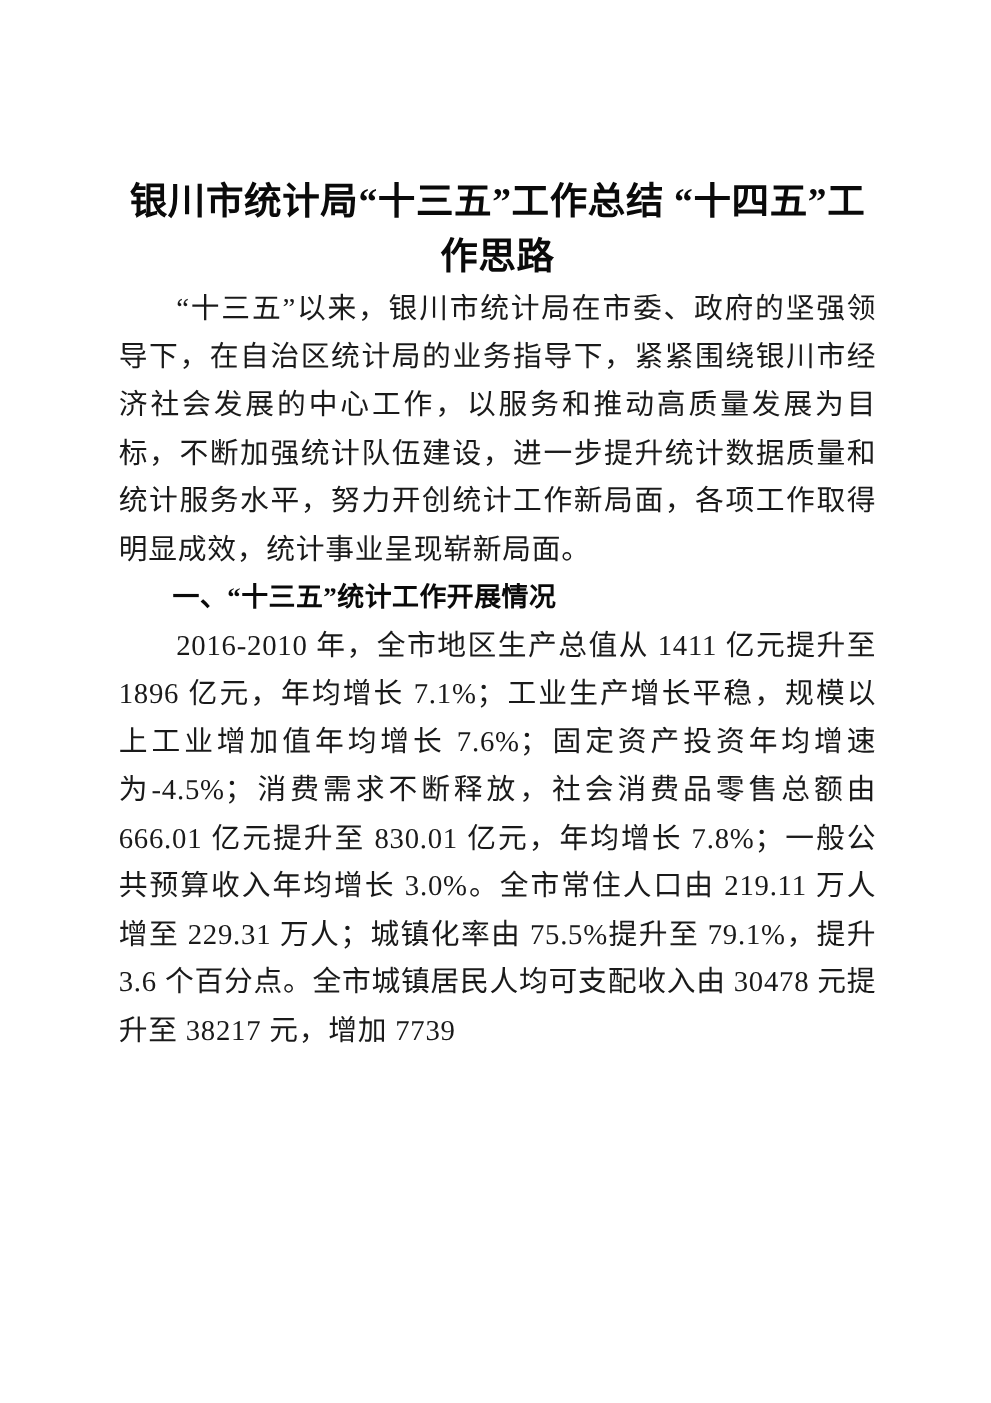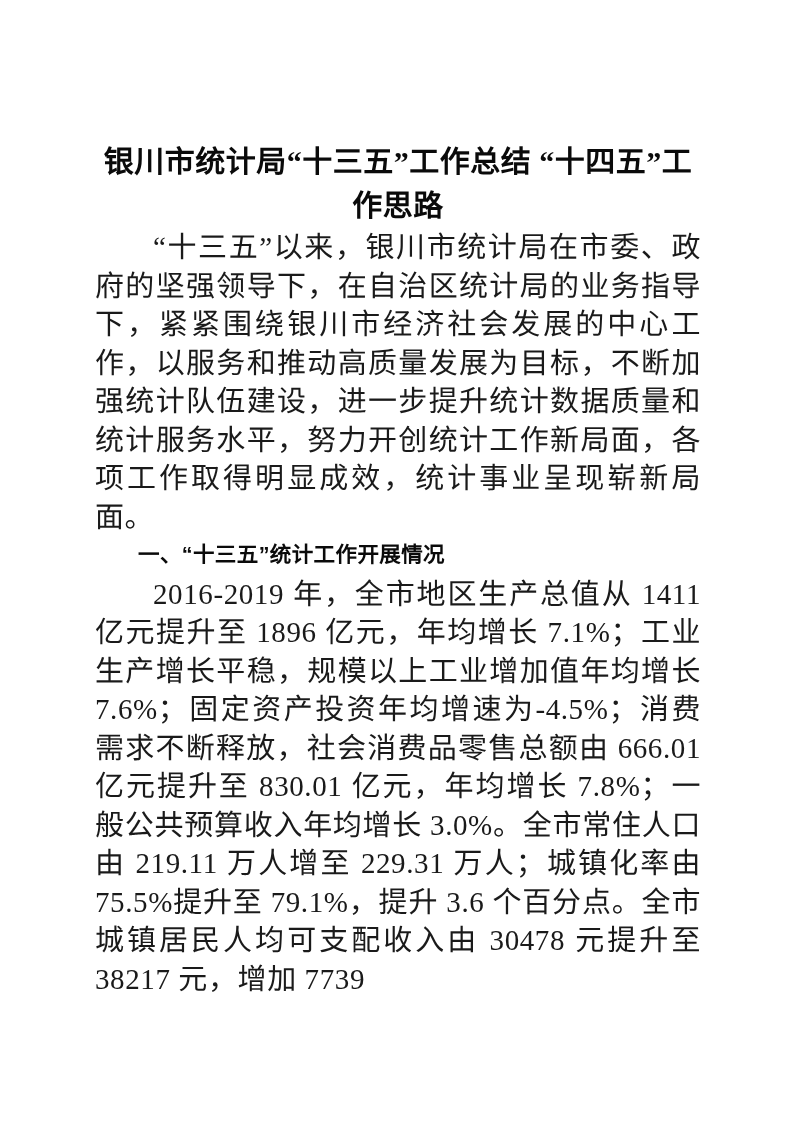--- a/index.html
+++ b/index.html
@@ -36,33 +36,33 @@
     line-height: 44px;
     text-align: center;
     color: #0a0a0a;
     letter-spacing: 0.5px;
   }
 
   p.para {
     margin: 0;
     text-indent: 2em;
     font-family: "Liberation Serif", "DejaVu Serif", serif;
-    font-size: 29px;
+    font-size: 23px;
     line-height: 38.5px;
     color: #1a1a1a;
     text-align: justify;
     text-justify: inter-character;
     letter-spacing: 0.6px;
   }
 
   
   h2.heading-1 {
     margin: 0;
     text-indent: 2em;
-    font-family: Liberation Sans, sans-serif;
+    font-family: Liberation Serif, serif;
     font-weight: bold;
     font-size: 21.5px;
     line-height: 38.5px;
     color: #0a0a0a;
     letter-spacing: 0.4px;
     text-align: left;
   }
 
   
   .lead-bold {
@@ -77,16 +77,16 @@
 <div class="page">
   <div class="content">
 
     <h1 class="doc-title">银川市统计局“十三五”工作总结 “十四五”工作思路</h1>
 
     <p class="para">“十三五”以来，银川市统计局在市委、政府的坚强领导下，在自治区统计局的业务指导下，紧紧围绕银川市经济社会发展的中心工作，以服务和推动高质量发展为目标，不断加强统计队伍建设，进一步提升统计数据质量和统计服务水平，努力开创统计工作新局面，各项工作取得明显成效，统计事业呈现崭新局面。</p>
 
     <h2 class="heading-1">一、“十三五”统计工作开展情况</h2>
 
 
-    <p class="para">2016-2019 年，全市地区生产总值从 1411 亿元提升至 1896 亿元，年均增长 7.1%；工业生产增长平稳，规模以上工业增加值年均增长 7.6%；固定资产投资年均增速为-4.5%；消费需求不断释放，社会消费品零售总额由 666.01 亿元提升至 830.01 亿元，年均增长 7.8%；一般公共预算收入年均增长 3.0%。全市常住人口由 219.11 万人增至 229.31 万人；城镇化率由 75.5%提升至 79.1%，提升 3.6 个百分点。全市城镇居民人均可支配收入由 30478 元提升至 38217 元，增加 7739</p>
+    <p class="para">2016-2010 年，全市地区生产总值从 1411 亿元提升至 1896 亿元，年均增长 7.1%；工业生产增长平稳，规模以上工业增加值年均增长 7.6%；固定资产投资年均增速为-4.5%；消费需求不断释放，社会消费品零售总额由 666.01 亿元提升至 830.01 亿元，年均增长 7.8%；一般公共预算收入年均增长 3.0%。全市常住人口由 219.11 万人增至 229.31 万人；城镇化率由 75.5%提升至 79.1%，提升 3.6 个百分点。全市城镇居民人均可支配收入由 30478 元提升至 38217 元，增加 7739</p>
 
   </div>
 </div>
 
 </body></html>

